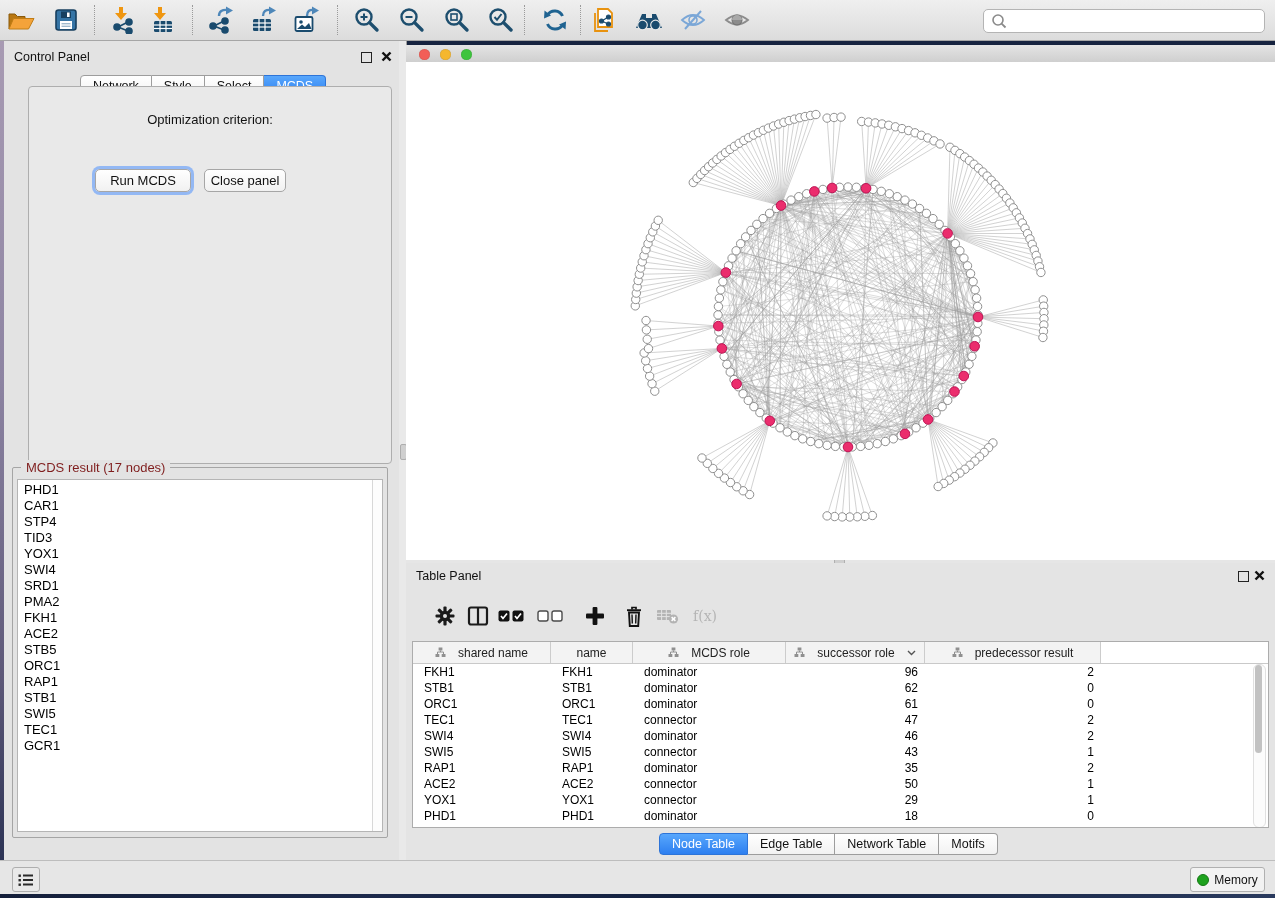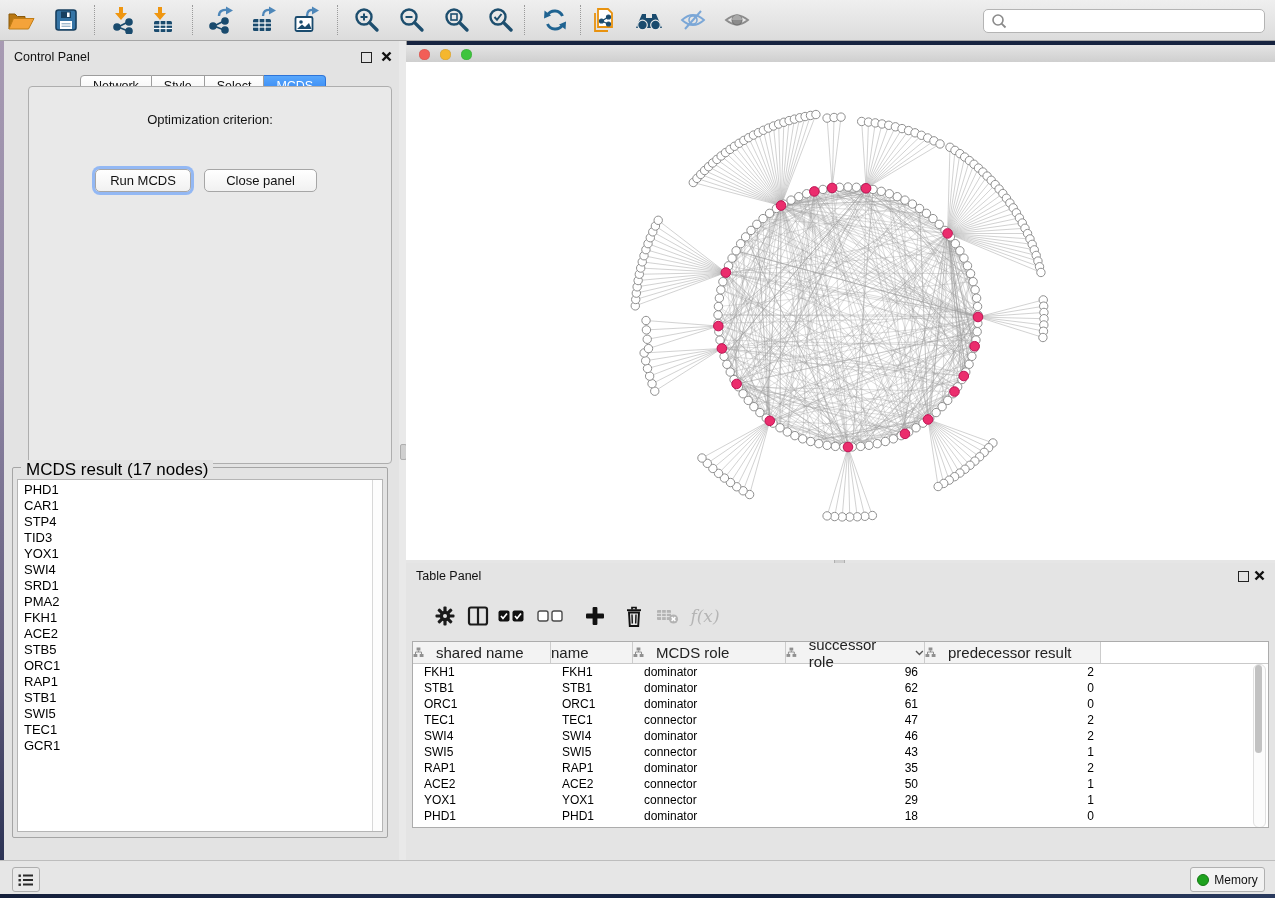--- a/index.html
+++ b/index.html
@@ -26,55 +26,55 @@
   .seg-tab:last-child{border-radius:0 4px 4px 0;}
   .seg-tab.active{background:linear-gradient(#58a7fc,#2d7ff0);color:#fff;border-color:#2d74d8;}
   #cp-content{position:absolute;left:24px;top:45px;width:362px;height:376px;background:#e9e9e9;border:1px solid #aeaeae;border-radius:4px;}
   #opt-label{position:absolute;left:0;top:25px;width:100%;text-align:center;font-size:13px;color:#111;}
   #criterion{position:absolute;left:17px;top:48px;width:312px;height:23px;background:#fff;border:1px solid #ababab;border-radius:5px;font-size:13px;color:#111;line-height:23px;padding-left:9px;box-sizing:border-box;}
   #criterion .stepper{position:absolute;right:1px;top:1px;width:17px;height:19px;border-radius:0 4px 4px 0;background:linear-gradient(#6fb1fb,#2d7ff0);display:flex;flex-direction:column;align-items:center;justify-content:center;gap:2px;}
   .tri-up{width:0;height:0;border-left:4px solid transparent;border-right:4px solid transparent;border-bottom:5px solid #fff;}
   .tri-down{width:0;height:0;border-left:4px solid transparent;border-right:4px solid transparent;border-top:5px solid #fff;}
   .mac-btn{position:absolute;height:23px;background:linear-gradient(#ffffff,#f1f1f1);border:1px solid #a6a6a6;border-radius:5px;font-size:13px;color:#111;text-align:center;line-height:21px;box-sizing:border-box;}
   #run-btn{left:66px;top:82px;width:96px;box-shadow:0 0 0 3px rgba(77,144,254,.55);}
-  #closep-btn{left:175px;top:82px;width:113px;}
+  #closep-btn{left:175px;top:82px;width:82px;}
   #groupbox{position:absolute;left:8px;top:426px;width:374px;height:369px;border:1px solid #a5a5a5;border-radius:2px;}
-  #groupbox-title{position:absolute;left:8px;top:-8px;background:#e3e3e3;padding:0 5px;font-size:17px;color:#000000;}
+  #groupbox-title{position:absolute;left:8px;top:-8px;background:#e3e3e3;padding:0 5px;font-size:13px;color:#7f1d1d;}
   #mcds-list{position:absolute;left:4px;top:11px;width:366px;height:353px;background:#fff;border:1px solid #b5b5b5;box-sizing:border-box;overflow:hidden;}
   #mcds-list .row{font-size:13px;line-height:16px;padding-left:6px;color:#000;}
   #mcds-scroll{position:absolute;right:0;top:0;width:9px;height:100%;border-left:1px solid #d8d8d8;background:#fdfdfd;}
   
   #vsplit{left:399px;top:41px;width:7px;height:819px;background:#e9e9e9;border-right:1px solid #9e9e9e;}
   #vsplit .grip{position:absolute;left:1px;top:403px;width:5px;height:14px;background:#cfcfcf;border:1px solid #adadad;border-radius:2px;}
   #hsplit{left:406px;top:560px;width:869px;height:3px;background:#e6e6e6;}
   #hsplit .grip{position:absolute;left:428px;top:-3px;width:9px;height:8px;background:#cfcfcf;border:1px solid #b0b0b0;border-radius:2px;}
   
   #nettitle{left:406px;top:45px;width:869px;height:17px;background:linear-gradient(#e4e4e4,#cfcfcf);border-bottom:1px solid #9a9a9a;}
   #nettitle .t{position:absolute;width:100%;text-align:center;top:2px;font-size:11.5px;color:#222;}
   .light{position:absolute;top:4px;width:11px;height:11px;border-radius:50%;box-shadow:inset 0 0 1px rgba(0,0,0,.35);}
   #canvas{left:406px;top:62px;width:869px;height:498px;background:#fff;}
   
   #tpanel{left:406px;top:563px;width:869px;height:297px;background:#e4e4e4;}
   #ttools{position:absolute;left:6px;top:30px;width:857px;height:46px;}
   .ttbtn{position:absolute;top:8px;width:30px;height:30px;display:flex;align-items:center;justify-content:center;}
   #tablebox{position:absolute;left:6px;top:78px;width:857px;height:187px;background:#fff;border:1px solid #acacac;box-sizing:border-box;overflow:hidden;}
   #thead{display:flex;height:21px;border-bottom:1px solid #c9c9c9;}
-  .th{display:flex;align-items:center;justify-content:flex-start;gap:12px;background:#f3f3f3;border-right:1px solid #cccccc;font-size:15px;color:#222;box-sizing:border-box;}
+  .th{display:flex;align-items:center;justify-content:center;gap:12px;background:#f3f3f3;border-right:1px solid #cccccc;font-size:12px;color:#222;box-sizing:border-box;}
   #tbody .tr{display:flex;height:16px;}
   #tbody .td{font-size:12px;color:#000;line-height:16px;box-sizing:border-box;padding-left:11px;overflow:hidden;}
   #tbody .td.num{text-align:right;padding-right:7px;padding-left:0;}
   #tscroll{position:absolute;right:2px;top:22px;width:11px;height:162px;background:#fcfcfc;border:1px solid #e0e0e0;border-radius:6px;}
   #tscroll .thumb{position:absolute;left:1px;top:0px;width:7px;height:88px;background:#c2c2c2;border-radius:4px;}
   #ttabs{position:absolute;left:253px;top:270px;display:flex;}
   
   #statusbar{left:0;top:860px;width:1275px;height:33px;background:#e6e6e6;border-top:1px solid #bdbdbd;}
   #listbtn{position:absolute;left:12px;top:6px;width:26px;height:23px;border:1px solid #aeaeae;border-radius:3px;display:flex;align-items:center;justify-content:center;background:#e9e9e9;}
   #membtn{position:absolute;left:1190px;top:6px;width:73px;height:23px;border:1px solid #b0b0b0;border-radius:3px;background:#f2f2f2;display:flex;align-items:center;justify-content:center;gap:5px;font-size:12px;color:#111;}
   #membtn .dot{width:10px;height:10px;border-radius:50%;background:#1ea21e;border:1px solid #157815;}
-  .fx{font-family:"DejaVu Serif","Liberation Serif",serif;font-style:italic;font-size:17px;color:#b5b5b5;}
+  .fx{font-family:"DejaVu Serif","Liberation Serif",serif;font-size:14px;color:#b5b5b5;}
 </style>
 </head>
 <body>
 
 <div id="app">
 
   <div id="toolbar" class="abs">
     <div class="tbtn" style="left:5px">
       <svg width="30" height="26" viewBox="0 0 30 26">
         <path d="M2,22 L2,7 L8,7 L10.5,9.5 L18,9.5 L18,12" fill="#b97711" stroke="#8a5a0c" stroke-width="1"></path>
@@ -1265,20 +1265,26 @@
             <div class="td" style="width: 82px;">PHD1</div>
             <div class="td" style="width: 153px;">dominator</div>
             <div class="td num" style="width: 139px;">18</div>
             <div class="td num" style="width: 176px;">0</div>
           </div>
         </div>
       <div id="tscroll">
           <div class="thumb"></div>
         </div>
     </div>
+    <div class="seg-tabs" id="ttabs">
+        <div class="seg-tab active">Node Table</div>
+        <div class="seg-tab">Edge Table</div>
+        <div class="seg-tab">Network Table</div>
+        <div class="seg-tab">Motifs</div>
+      </div>
   </div>
 
   <div id="statusbar" class="abs">
     <div id="listbtn">
       <svg width="16" height="14" viewBox="0 0 16 14">
         <g stroke="#2a2a2a" stroke-width="2">
             <line x1="5" y1="2.5" x2="15" y2="2.5"></line>
             <line x1="5" y1="7" x2="15" y2="7"></line>
             <line x1="5" y1="11.5" x2="15" y2="11.5"></line>
           </g>

